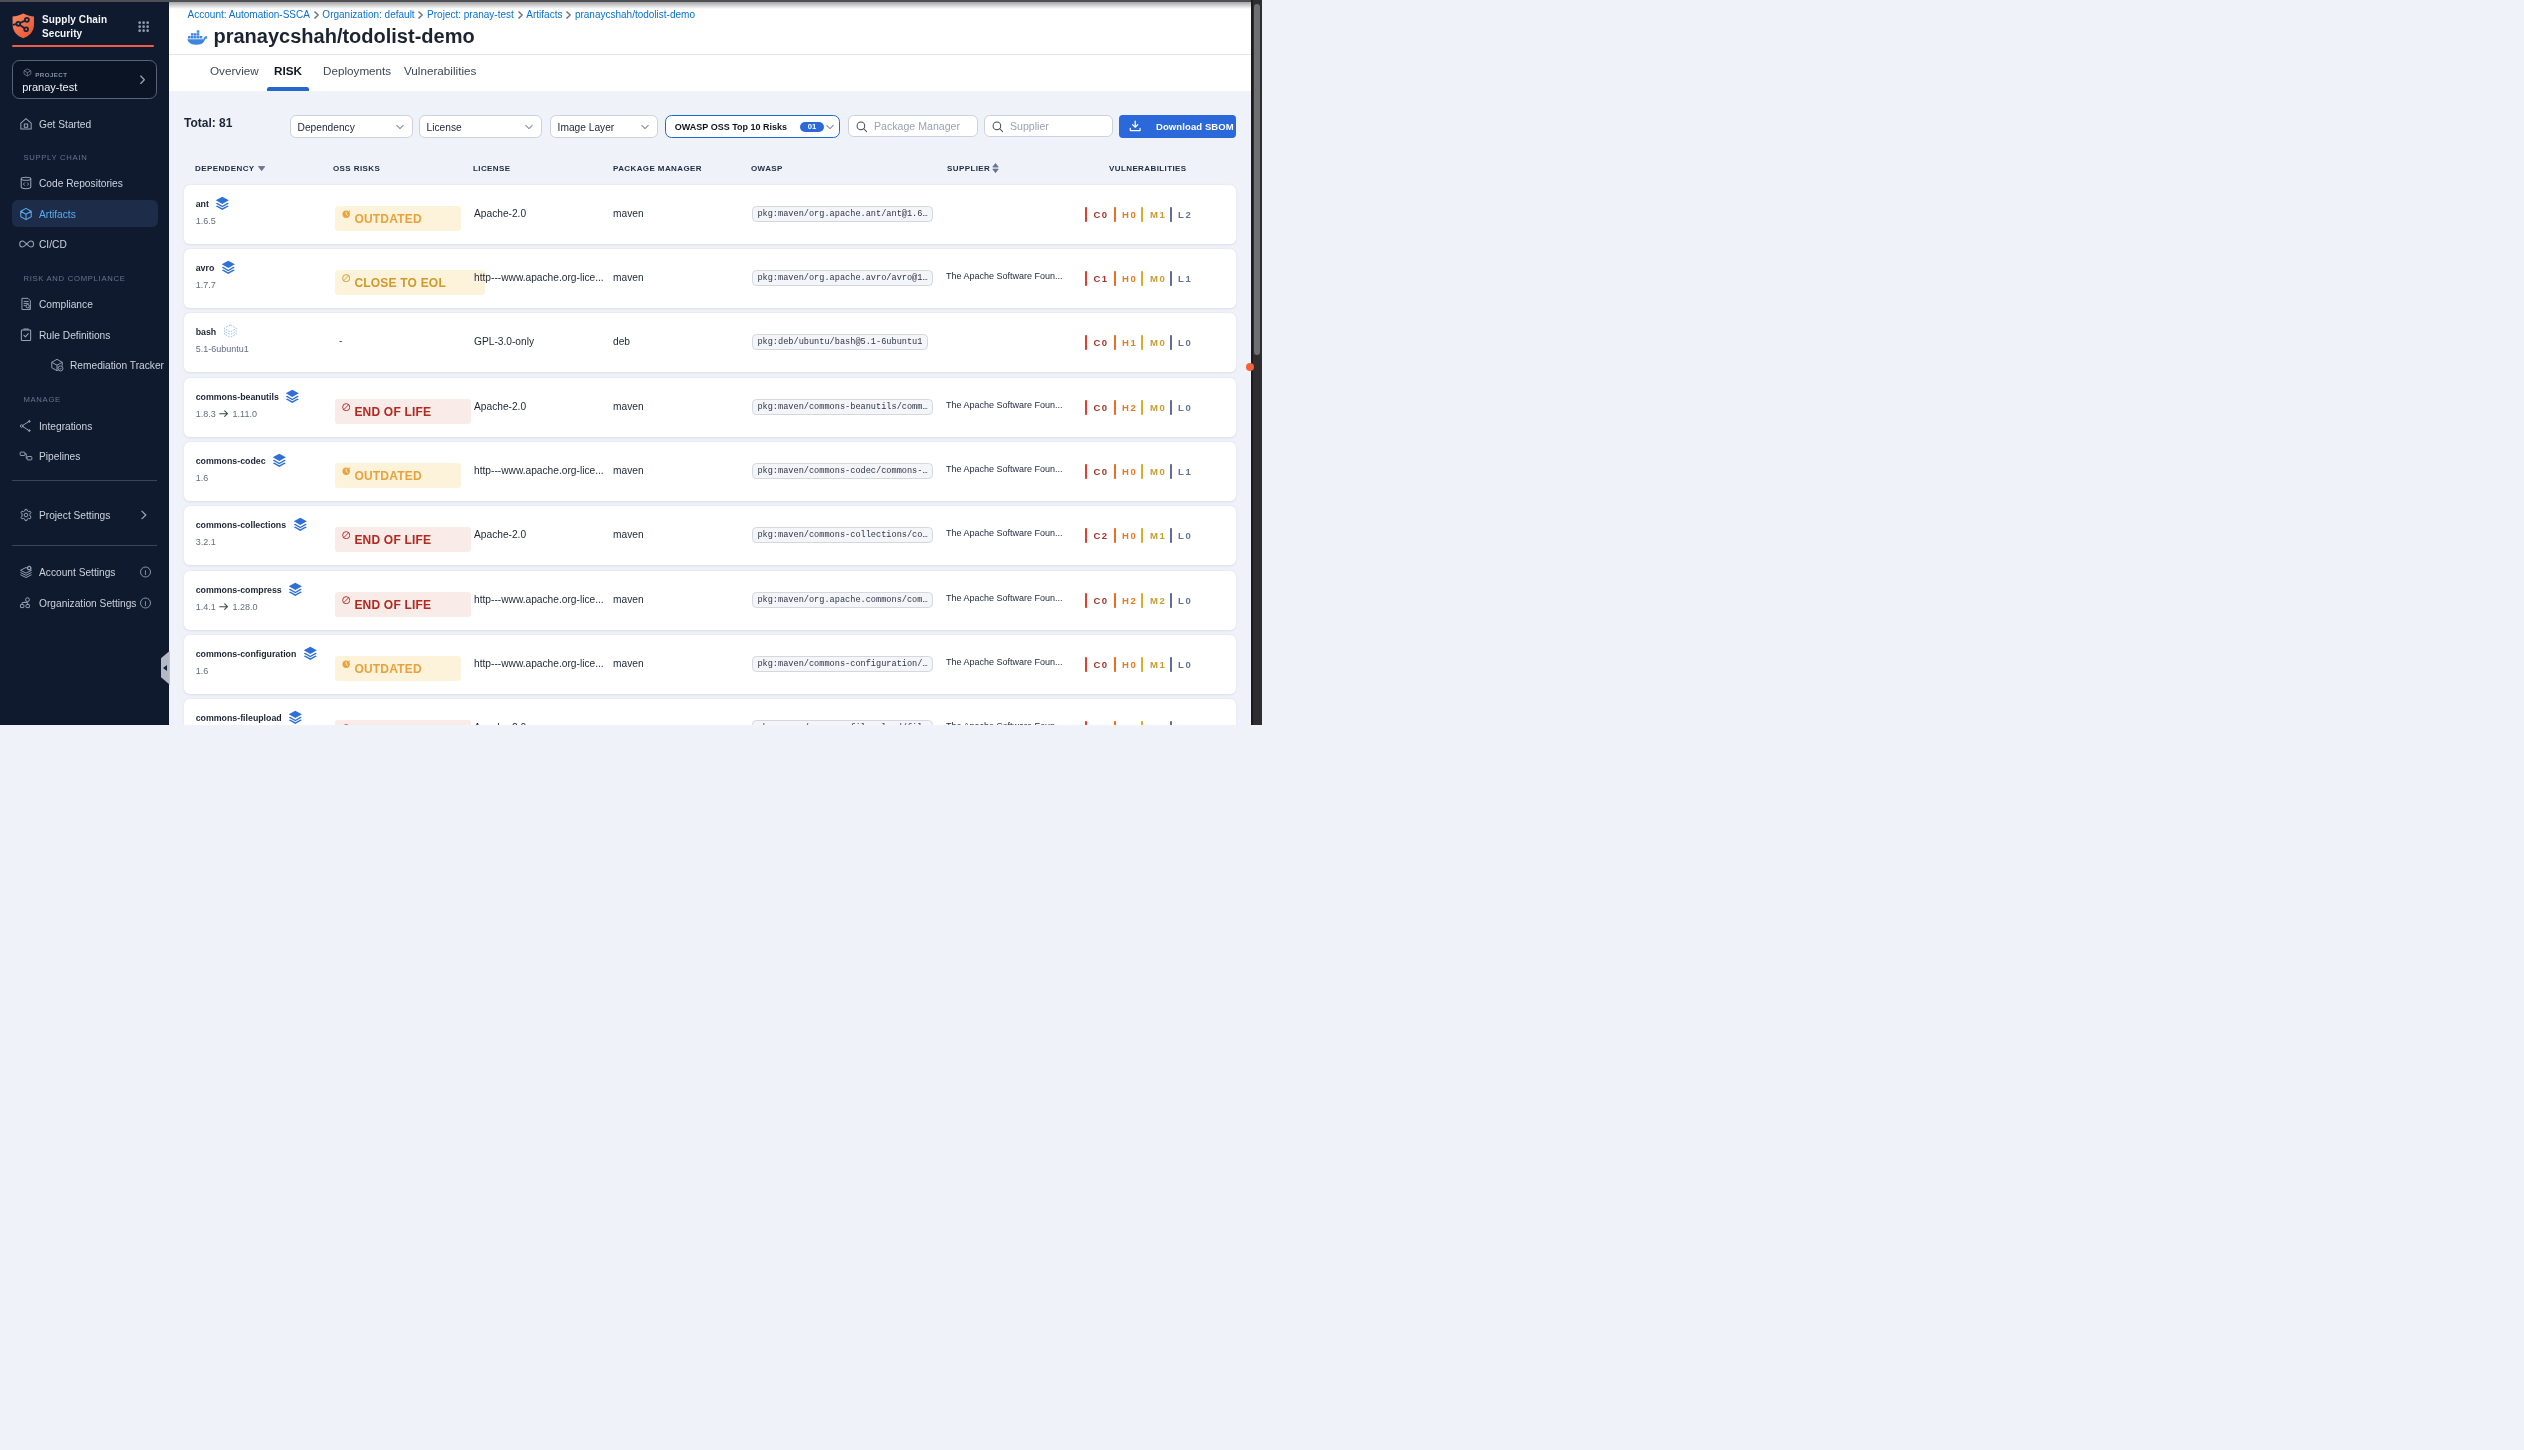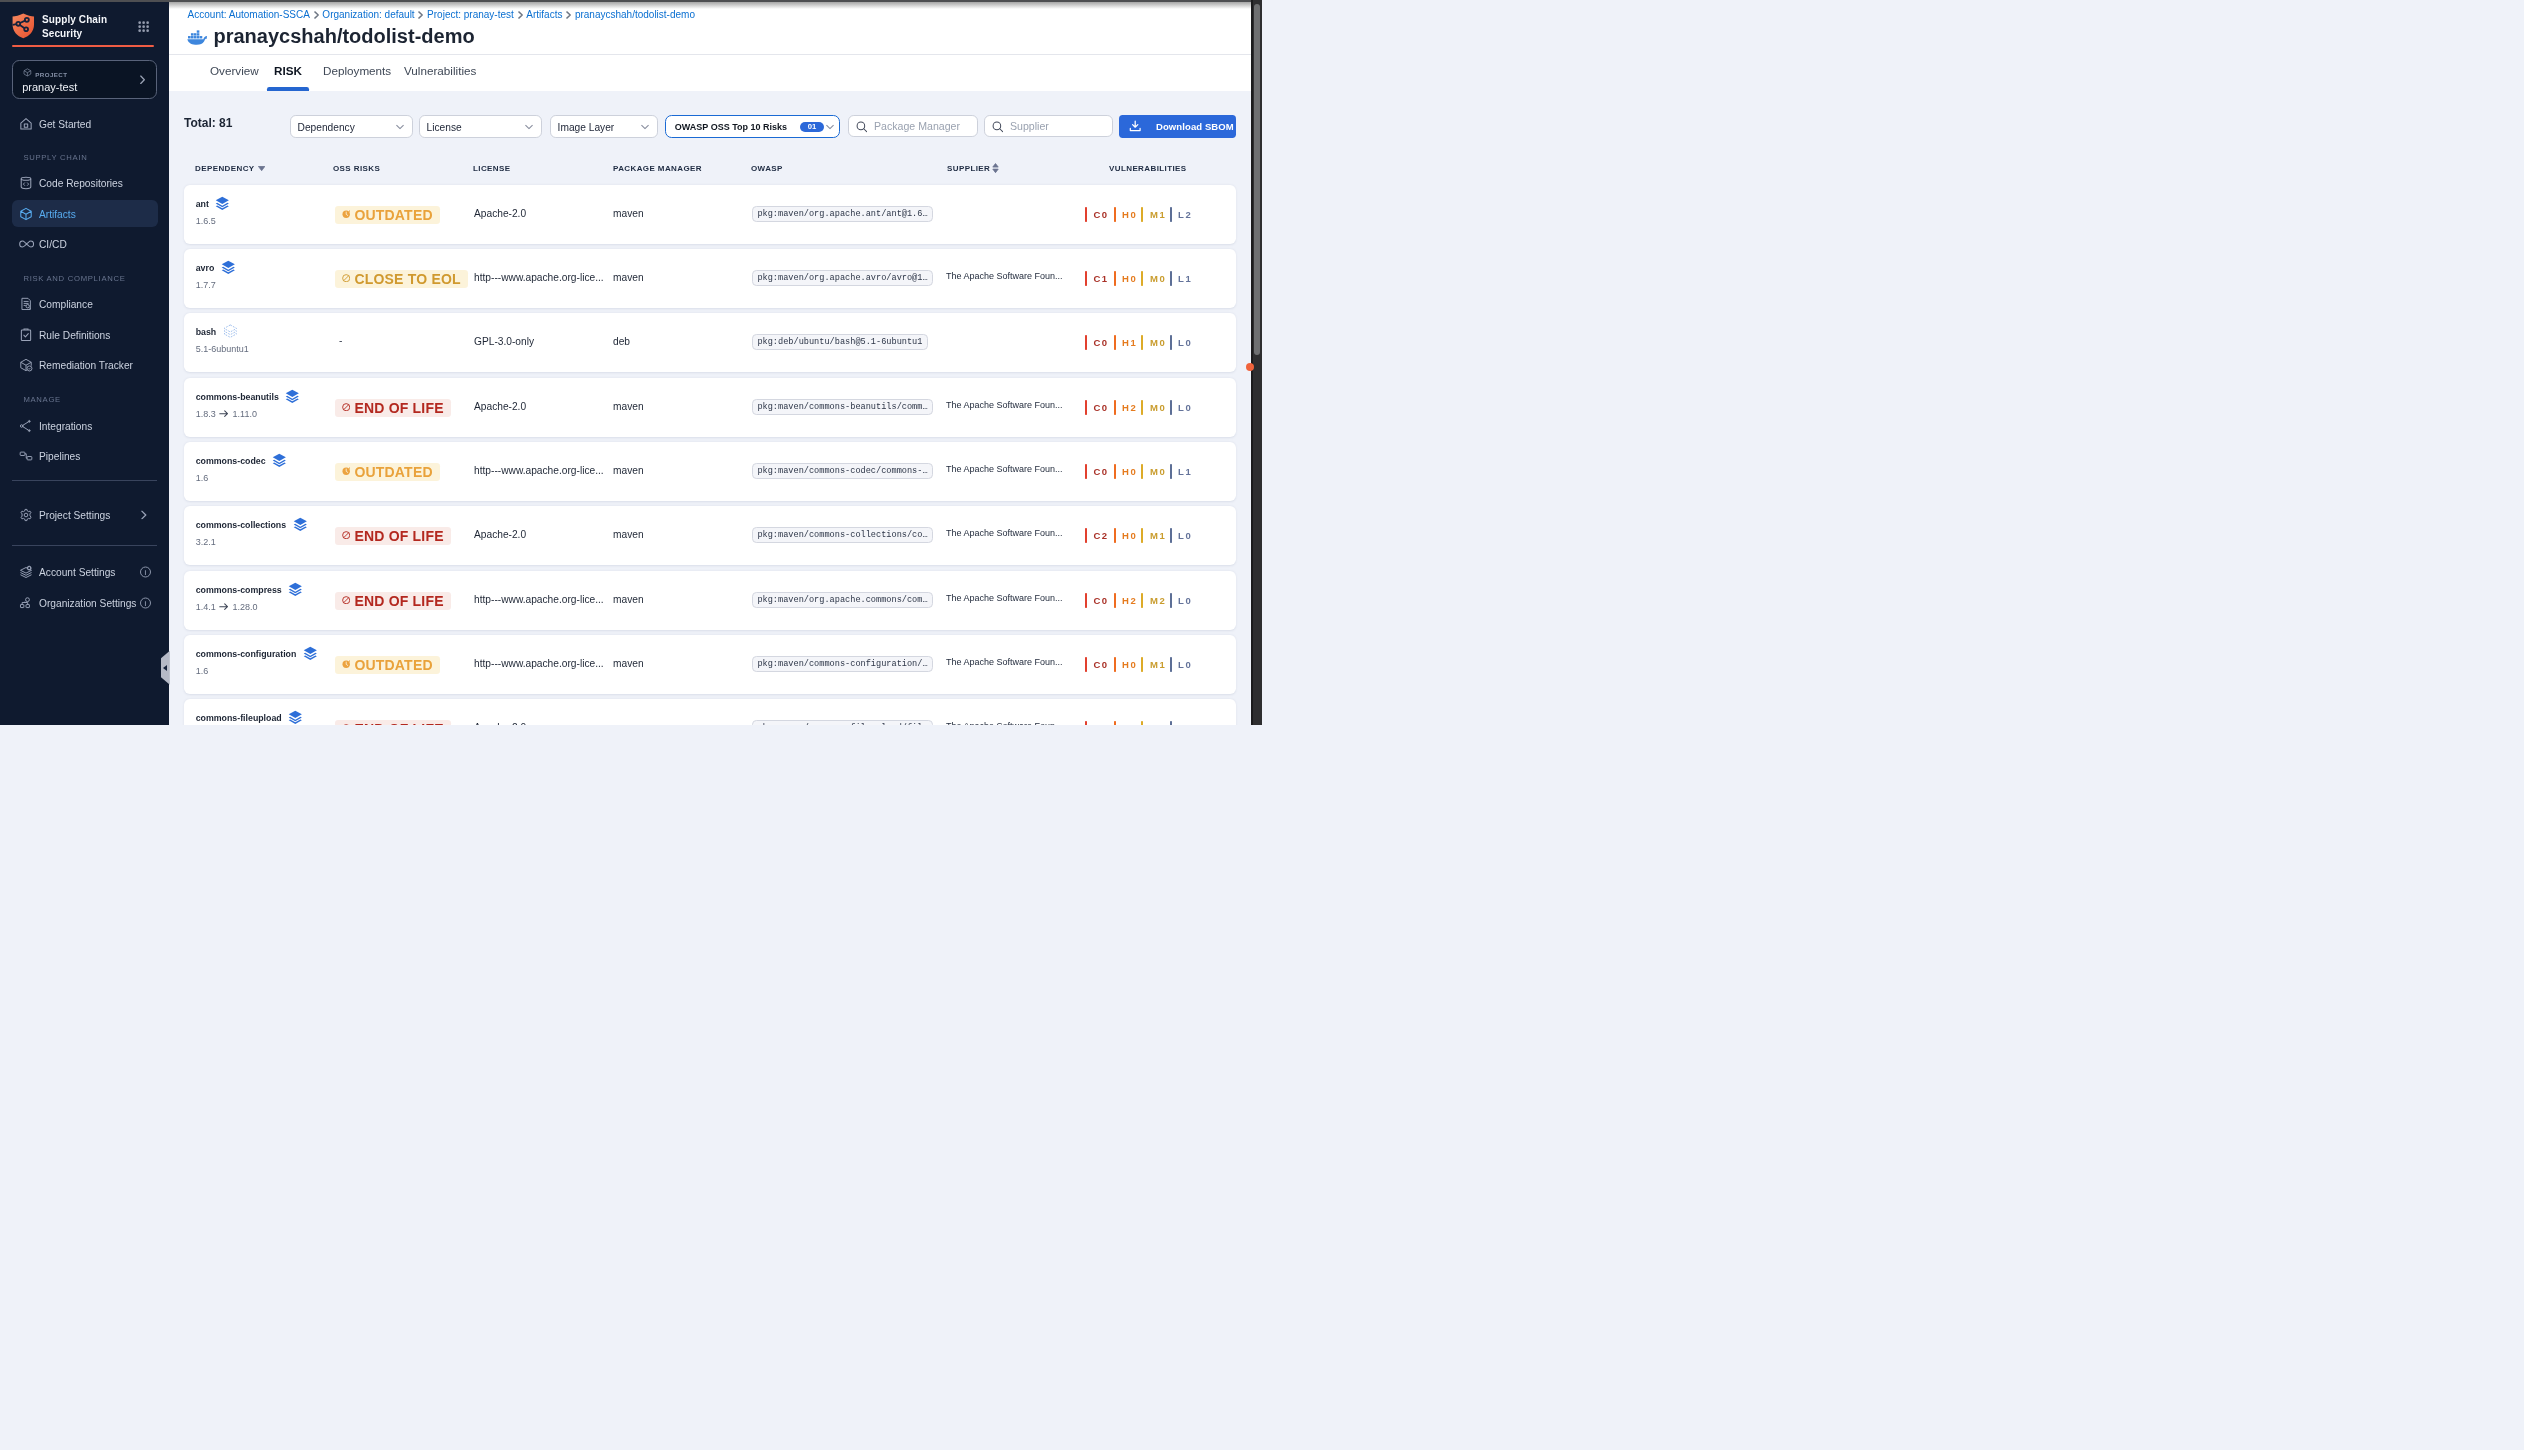--- a/index.html
+++ b/index.html
@@ -58,21 +58,21 @@
 .dl-btn .dlic { position:absolute; left:10.2px; top:5.1px; width:12.4px; height:12.4px; }
 .dl-btn .tx { position:absolute; left:37px; top:50%; transform:translateY(-50%); white-space:nowrap; letter-spacing:0.1px; }
 
 .thead { position:absolute; top:70px; left:0; width:1093px; height:14.6px; font-size:8px; font-weight:700; color:#1e2b42; letter-spacing:0.4px; }
 .thead span { position:absolute; top:50%; transform:translateY(-50%); white-space:nowrap; }
 
 .row { position:absolute; left:15px; width:1052px; height:59px; background:#fff; border-radius:5.8px; box-shadow:0 0.7px 2.2px rgba(35,55,95,0.1); }
 .dep-name { position:absolute; left:11.7px; top:11.3px; height:13px; font-size:8.8px; font-weight:700; color:#1d2534; white-space:nowrap; }
 .dep-ver { position:absolute; left:11.7px; top:31px; height:11.7px; font-size:9px; color:#646c7e; white-space:nowrap; }
 .lyr { display:inline-block; width:14.6px; height:14px; margin-left:6.6px; vertical-align:-2.9px; }
-.badge { position:absolute; left:151px; top:21px; height:18px; border-radius:3.3px; font-size:14px; font-weight:700; letter-spacing:0.2px; }
+.badge { position:absolute; left:151px; top:21px; height:25px; border-radius:3.3px; font-size:12px; font-weight:700; letter-spacing:0.2px;padding-left:32px; }
 .badge .bic { position:absolute; left:6.6px; top:3.7px; width:8.4px; height:8.4px; }
 .badge .btx { position:absolute; left:19.4px; top:50%; transform:translateY(-50%); white-space:nowrap; }
 .badge.outdated { background:#fcf3da; color:#e9a23b; }
 .badge.eol { background:#f9ebe8; color:#b3281f; }
 .badge.cte { background:#fcf3da; color:#d0992e; }
 .lic { position:absolute; left:290px; top:22.6px; font-size:10.2px; color:#1e2635; white-space:nowrap; }
 .pm { position:absolute; left:429px; top:22.6px; font-size:10.2px; color:#1e2635; white-space:nowrap; }
 .purl { position:absolute; left:568px; top:21px; height:15.7px; background:#f4f5f9; border:0.7px solid #d4d7e0; border-radius:4.4px; font-family:"Liberation Mono", monospace; font-size:8.6px; color:#2c3547; line-height:14.2px; padding:0 4.4px; white-space:nowrap; }
 .supp { position:absolute; left:762px; top:22px; font-size:9px; font-weight:400; color:#242d3e; white-space:nowrap; }
 .vulns { position:absolute; left:901px; top:22px; height:15.3px; }
@@ -170,21 +170,21 @@
     <span class="tx">Compliance</span>
   </div>
   <div class="nav-item" style="top:324px;">
     <svg class="ic" viewBox="0 0 19 19" fill="none" stroke="#9aa3b8" stroke-width="1.4">
       <rect x="3.2" y="2.8" width="12.6" height="14.2" rx="1"></rect>
       <path d="M6.8 2.8 L6.8 1.4 L12.2 1.4 L12.2 2.8"></path>
       <path d="M6.5 9.8 L8.7 12 L12.6 7.6" stroke-linecap="round" stroke-linejoin="round"></path>
     </svg>
     <span class="tx">Rule Definitions</span>
   </div>
-  <div class="nav-item" style="top:354px;">
+  <div class="nav-item" style="top:354px;margin-left:31px;">
     <svg class="ic" viewBox="0 0 19 19" fill="none" stroke="#9aa3b8" stroke-width="1.3" stroke-linejoin="round">
       <path d="M9.5 1.8 L16.6 5.8 L16.6 10.5 M9.5 1.8 L2.4 5.8 L2.4 13.2 L9.5 17.2 L10.5 16.7 M2.4 5.8 L9.5 9.8 L16.6 5.8 M9.5 9.8 L9.5 17.2"></path>
       <circle cx="14.2" cy="14.2" r="3.4"></circle>
         <path d="M12.8 14.3 L13.8 15.3 L15.7 13.4"></path>
     </svg>
     <span class="tx">Remediation Tracker</span>
   </div>
   <div class="nav-sect" style="top:393px;">MANAGE</div>
   <div class="nav-item" style="top:415px;">
     <svg class="ic" viewBox="0 0 19 19" fill="none" stroke="#9aa3b8" stroke-width="1.3" stroke-linecap="round">

